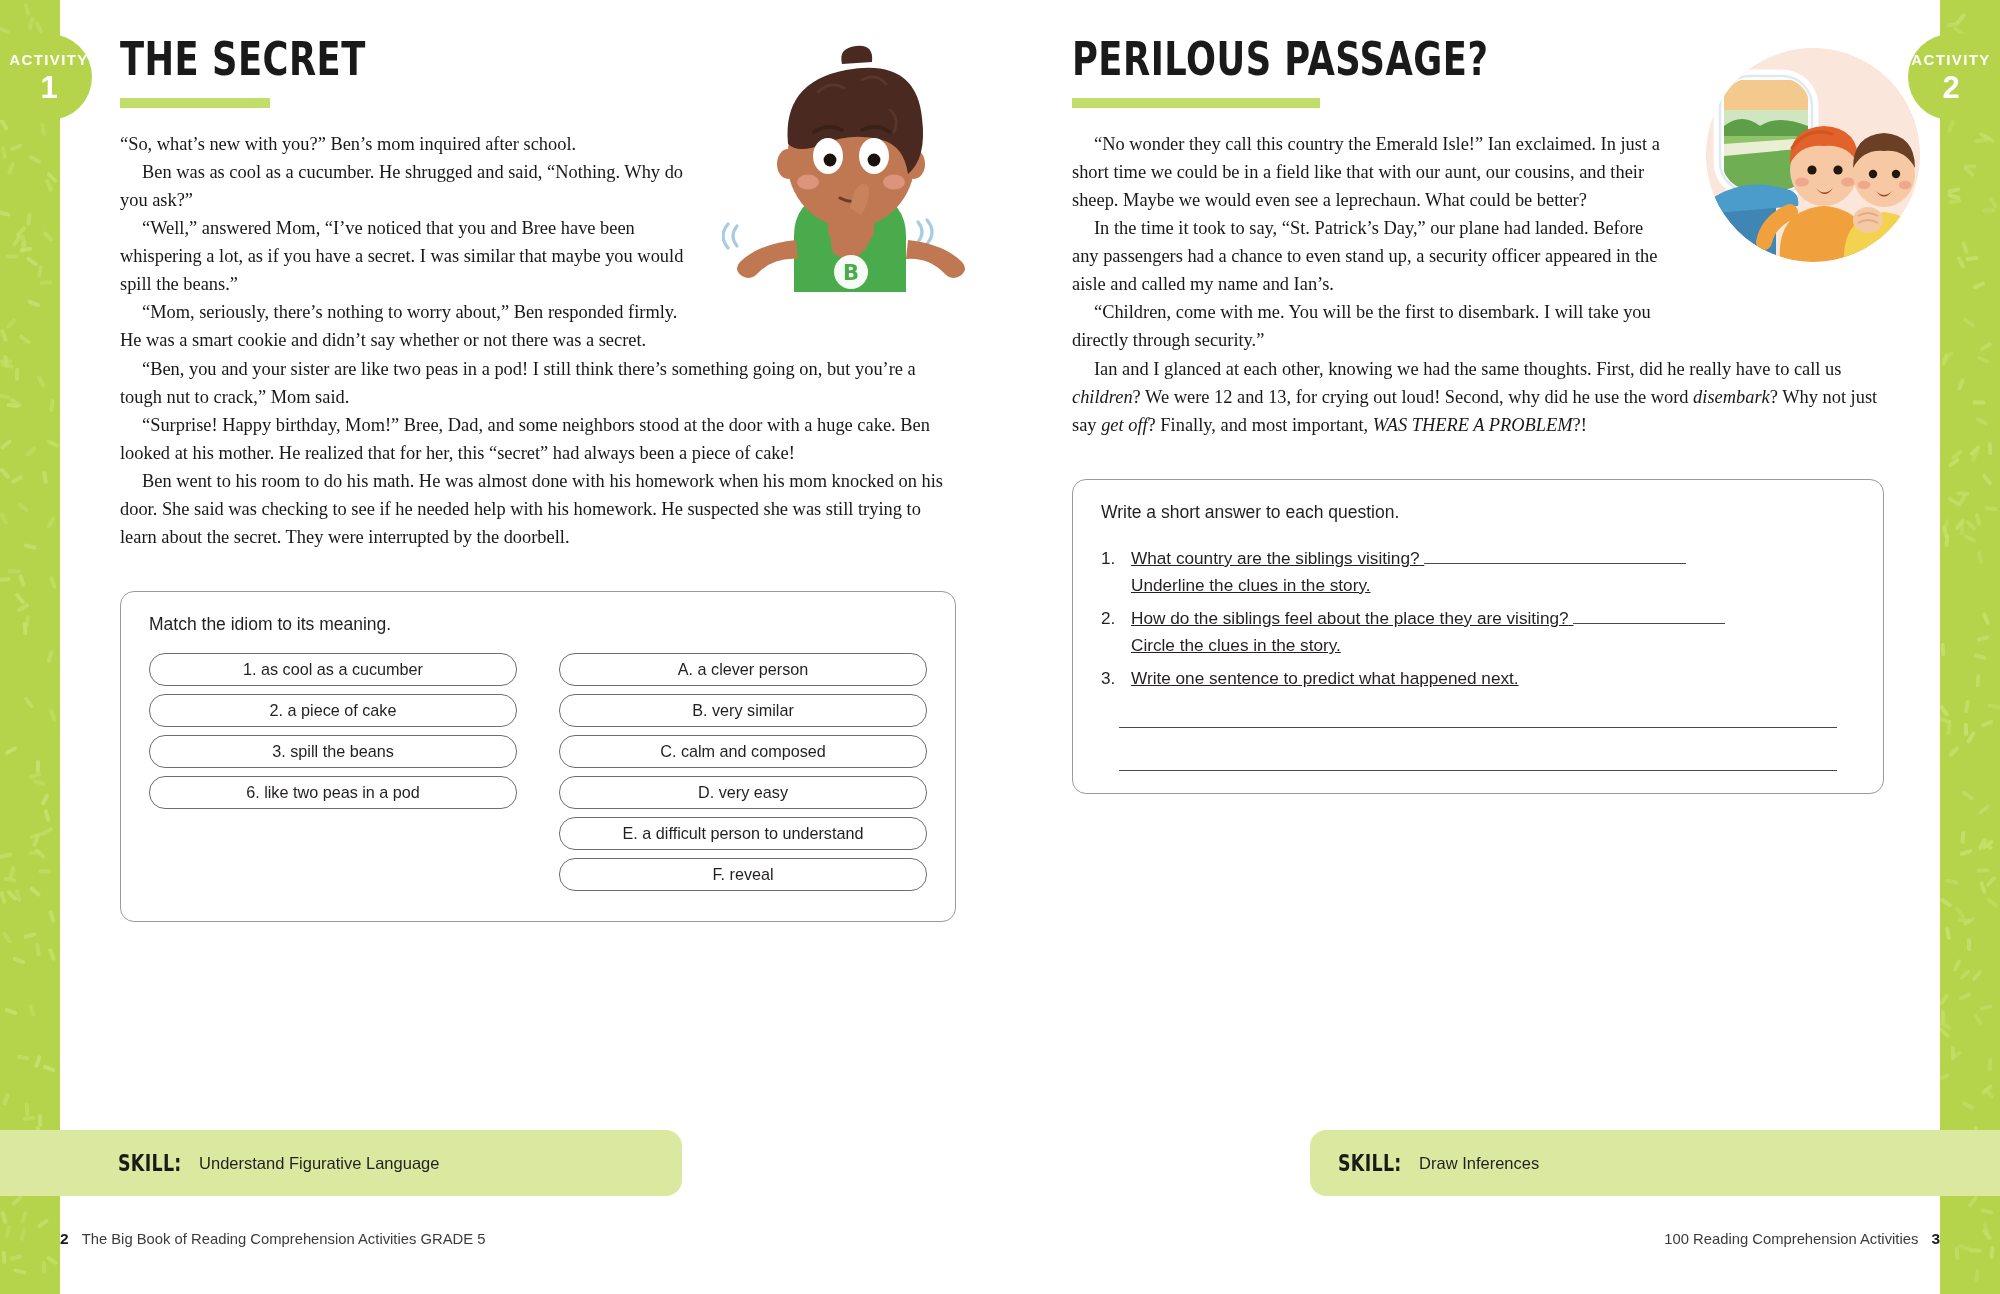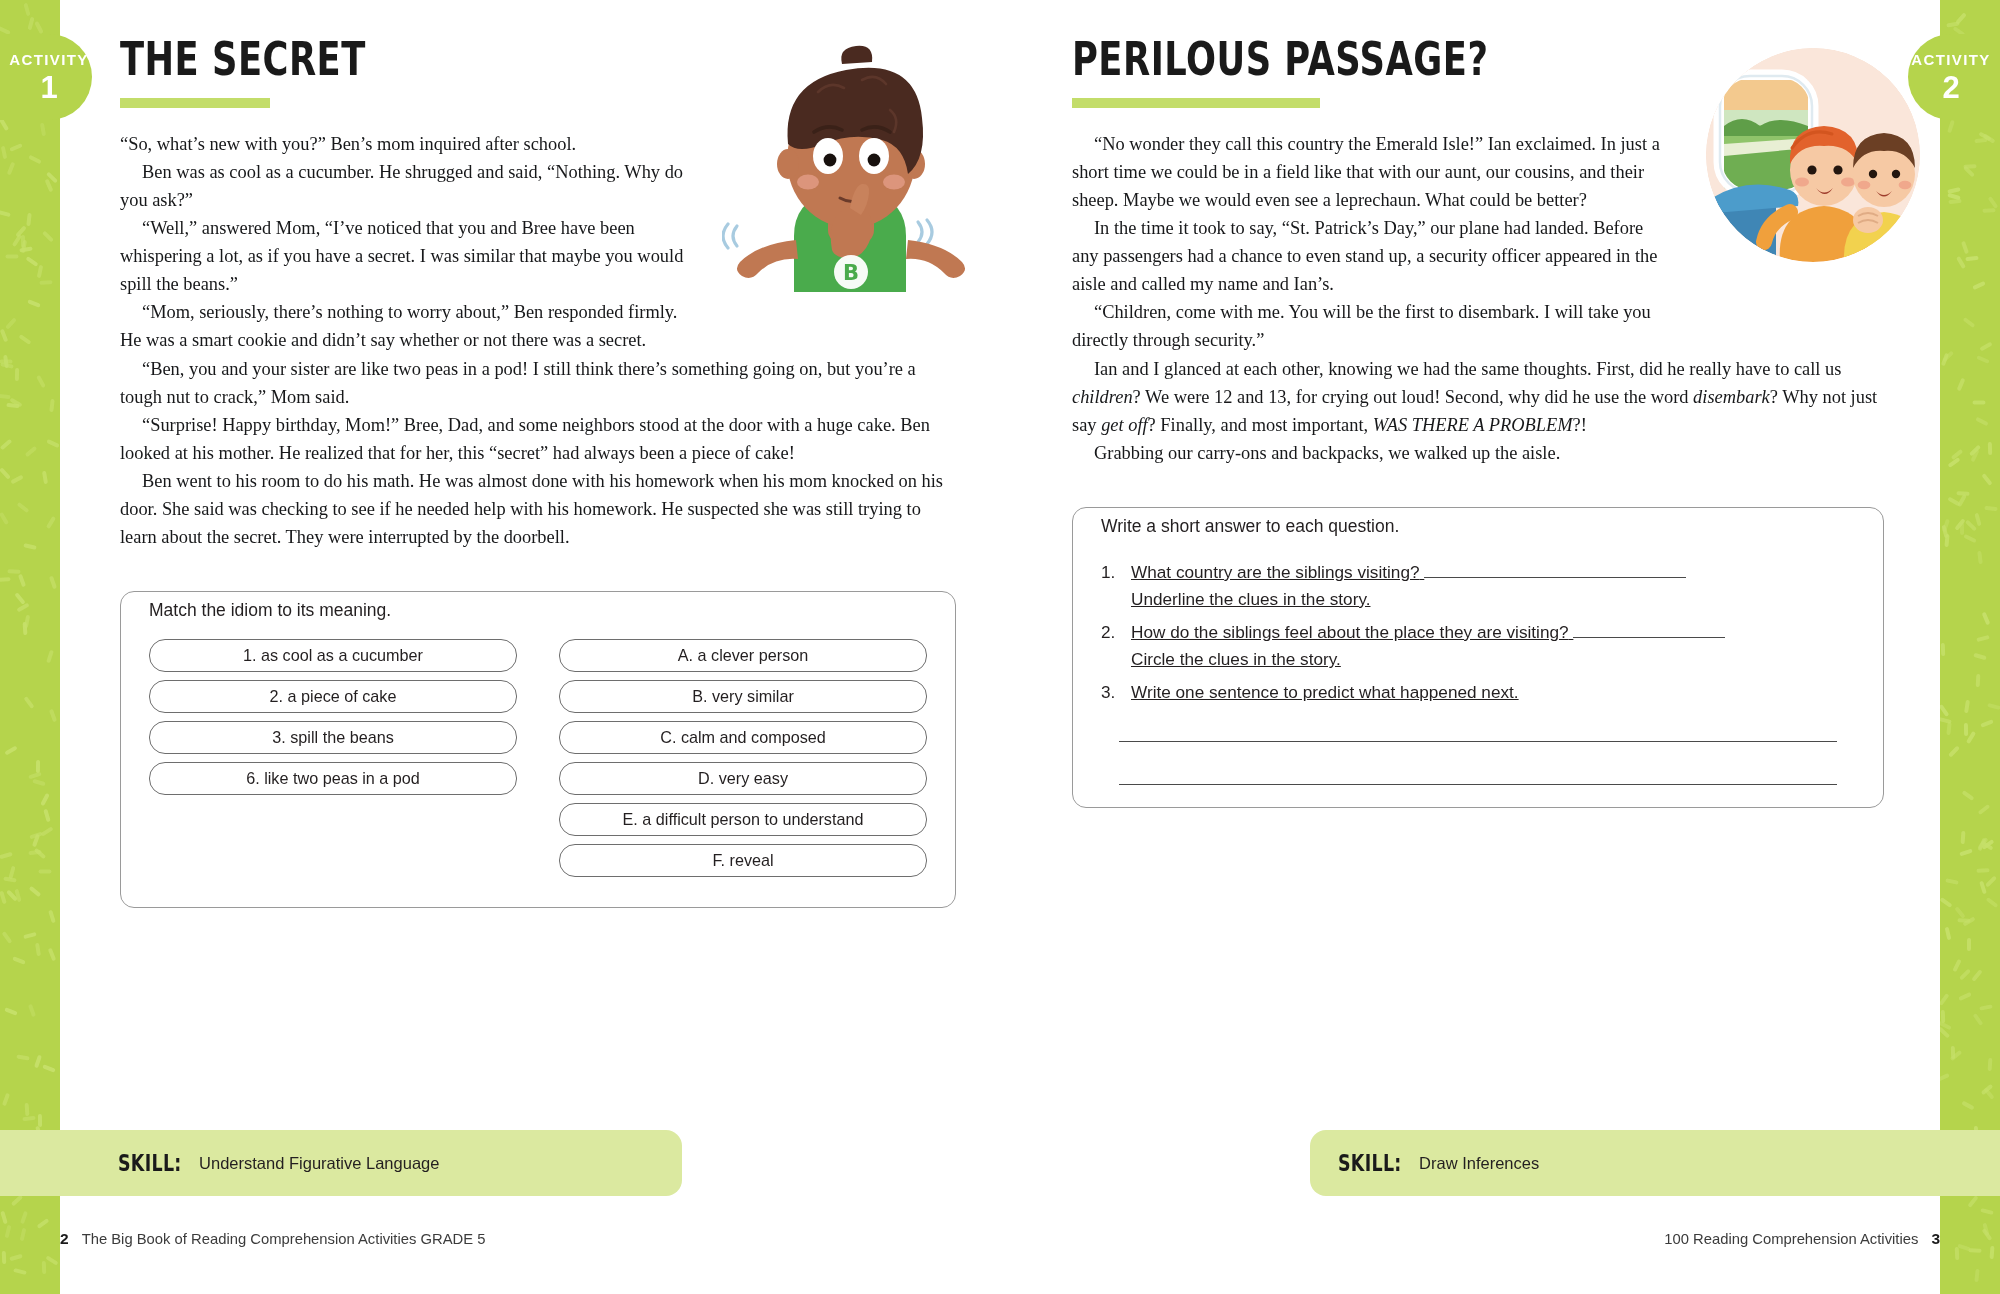--- a/index.html
+++ b/index.html
@@ -164,21 +164,21 @@
     height: 214px;
     border-radius: 50%;
     overflow: hidden;
     z-index: 5;
   }
 
   
   .exercise-box {
     border: 1.4px solid #9a9a9a;
     border-radius: 14px;
-    padding: 8px 28px 30px 28px;
+    padding: 22px 28px 30px 28px;
   }
   .exercise-prompt {
     font-size: 17.5px;
     color: #231f20;
     margin-bottom: 18px;
   }
 
   .match-grid {
     display: flex;
     gap: 42px;
@@ -703,21 +703,20 @@
         </g>
       </svg>
     </div>
 
     <div class="story">
       <div class="float-right-spacer-r"></div>
       <p>“No wonder they call this country the Emerald Isle!” Ian exclaimed. In just a short time we could be in a field like that with our aunt, our cousins, and their sheep. Maybe we would even see a leprechaun. What could be better?</p>
       <p>In the time it took to say, “St. Patrick’s Day,” our plane had landed. Before any passengers had a chance to even stand up, a security officer appeared in the aisle and called my name and Ian’s.</p>
       <p>“Children, come with me. You will be the first to disembark. I will take you directly through security.”</p>
       <p id="para-italics">Ian and I glanced at each other, knowing we had the same thoughts. First, did he really have to call us <em>children</em>? We were 12 and 13, for crying out loud! Second, why did he use the word <em>disembark</em>? Why not just say <em>get off</em>? Finally, and most important, <em>WAS THERE A PROBLEM</em>?!</p>
-      <p>Grabbing our carry-ons and backpacks, we walked up the aisle.</p>
     </div>
 
     <div class="exercise-box" style="margin-top:40px; padding-bottom:22px;">
       <div class="exercise-prompt">Write a short answer to each question.</div>
 
       <div class="q-list">
         <div class="q-item">
           <span class="q-num">1.</span>
           <span class="q-body">
             <span>What country are the siblings visiting?</span>

